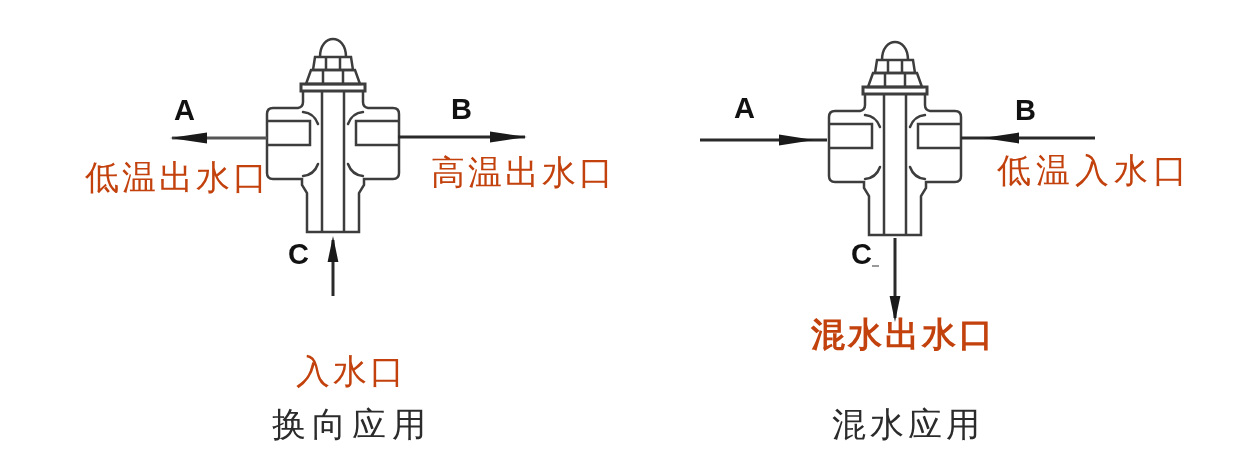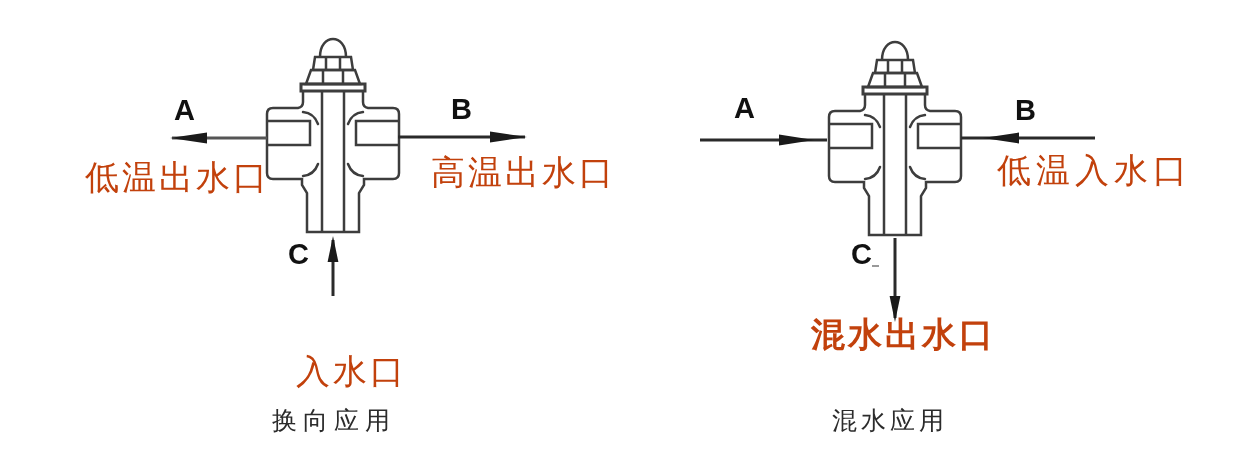--- a/index.html
+++ b/index.html
@@ -11,21 +11,21 @@
   .diagram svg{position:absolute;left:0;top:0;}
   .abc{
     position:absolute;font-family:"Liberation Sans","DejaVu Sans",sans-serif;
     font-weight:700;font-size:29px;line-height:1;color:#111111;
   }
   .cjk{
     position:absolute;font-size:34px;line-height:1;letter-spacing:3px;
     color:#c2410c;white-space:nowrap;
   }
   .caption{
-    position:absolute;font-size:25px;line-height:1;letter-spacing:6px;
+    position:absolute;font-size:34px;line-height:1;letter-spacing:6px;
     color:#2b2b2b;white-space:nowrap;
   }
   .valve-stroke{stroke:#3d3d3d;fill:none;stroke-width:2.5;}
 </style>
 </head>
 <body>
 
 <svg width="0" height="0" style="position:absolute" aria-hidden="true">
   <defs>
     <g id="valve-sym" class="valve-stroke">

